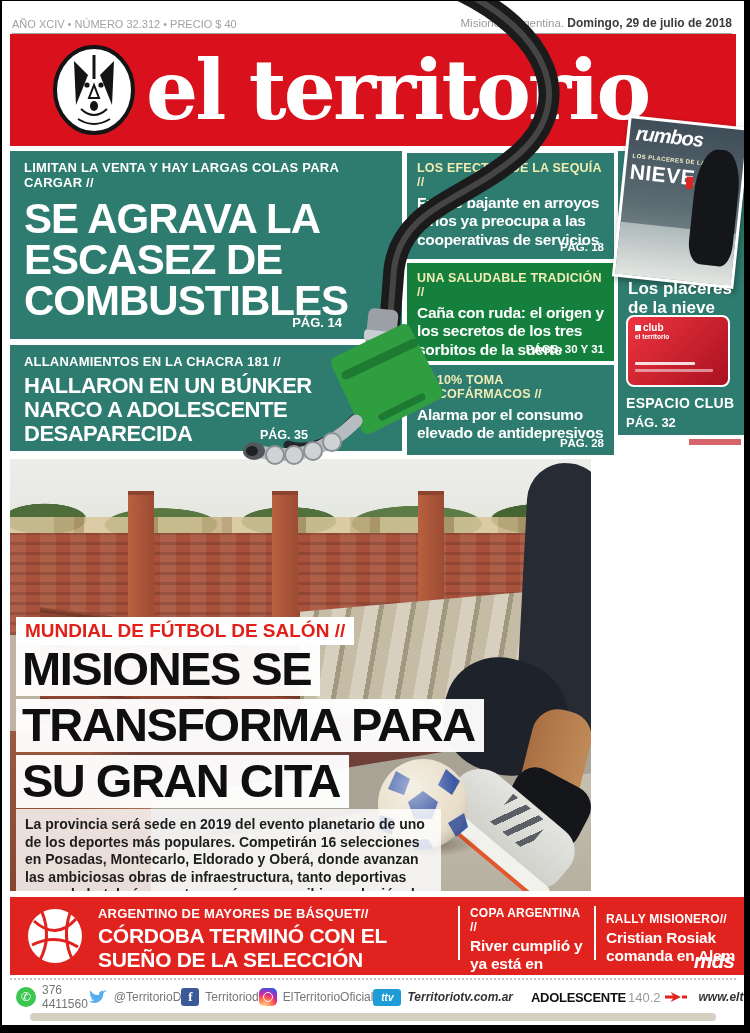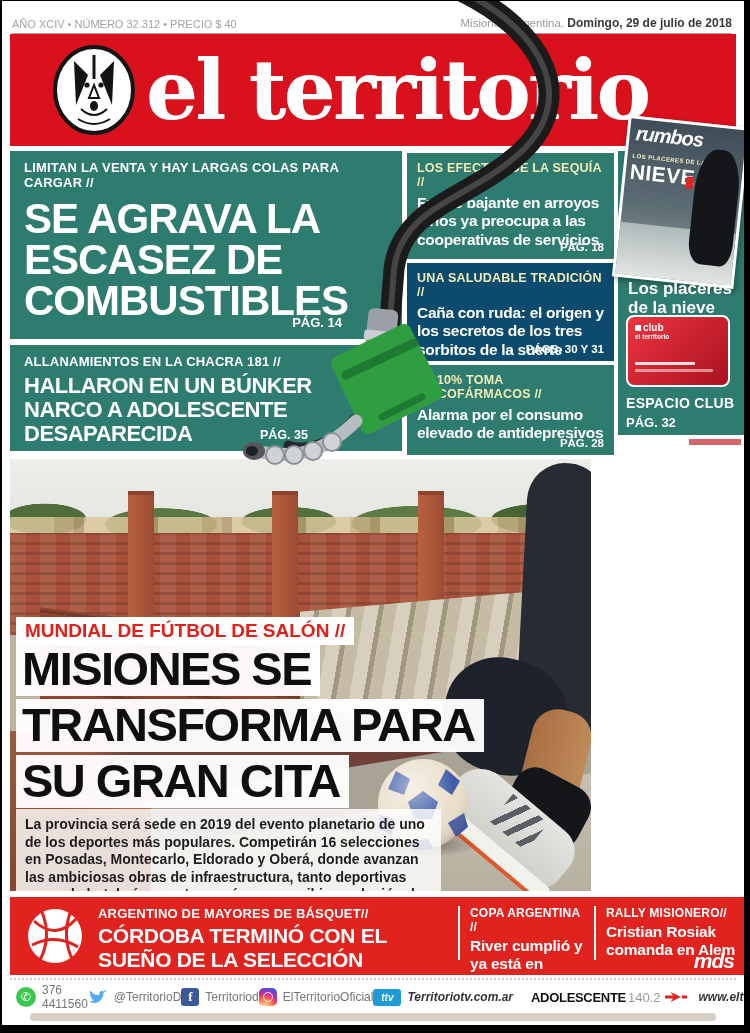--- a/index.html
+++ b/index.html
@@ -9,21 +9,21 @@
   .topbar{position:absolute;left:10px;right:12px;top:5px;height:24px;border-bottom:2px solid #a3a3a3;font-size:11px;color:#a2a2a2;display:flex;justify-content:space-between;align-items:flex-end;padding-bottom:3px;}
   .topbar .date-part{color:#9a9a9a;font-size:11.5px;}
   .topbar .date-part b{color:#3a3a3a;font-size:12px;}
   
   .masthead{position:absolute;left:8px;top:33px;width:726px;height:112px;background:#d8111d;}
   .masthead-logo{position:absolute;left:42px;top:11px;}
   .masthead-title{position:absolute;left:136px;top:0;height:112px;display:flex;align-items:center;color:#fff;font-family:"DejaVu Serif",serif;font-weight:bold;font-size:82px;letter-spacing:-3px;line-height:1;}
   
   .box{position:absolute;box-sizing:border-box;color:#fff;}
   .teal{background:#2e7b6f;}
-  .redbox{background:#0c4a6e;}
+  .redbox{background:#15803d;}
   .kicker{font-weight:bold;letter-spacing:.2px;}
   .pageref{position:absolute;font-weight:bold;}
   .box-fuel{left:8px;top:150px;width:392px;height:188px;padding:9px 14px;}
   .box-fuel .kicker{font-size:13px;}
   .box-fuel .hl{font-size:42px;font-weight:800;letter-spacing:-1px;line-height:.98;margin-top:8px;}
   .box-fuel .pageref{right:60px;bottom:9px;font-size:13px;}
   .box-bunker{left:8px;top:344px;width:392px;height:106px;padding:9px 14px;}
   .box-bunker .kicker{font-size:13px;}
   .box-bunker .hl{font-size:22px;font-weight:800;letter-spacing:-.5px;line-height:1.08;margin-top:5px;}
   .box-bunker .pageref{left:250px;bottom:9px;font-size:12.5px;}
@@ -91,21 +91,21 @@
   .ph-body{left:6px;top:350px;width:425px;z-index:3;background:rgba(255,255,255,.82);padding:7px 9px;font-size:14px;font-weight:bold;line-height:1.25;color:#1d1d1d;box-sizing:border-box;}
   
   .strip{position:absolute;left:8px;top:896px;width:734px;height:78px;background:#e0231e;color:#fff;}
   .strip .bball{position:absolute;left:16px;top:10px;}
   .strip .s1{position:absolute;left:88px;top:9px;width:352px;}
   .strip .s1 .kicker{font-size:13px;}
   .strip .s1 .hl{font-size:21px;font-weight:800;letter-spacing:-.3px;line-height:1.12;margin-top:3px;}
   .strip .vdiv{position:absolute;top:9px;width:2px;height:54px;background:#fff;}
   .d1{left:448px;} .d2{left:584px;}
   .strip .s2{position:absolute;left:460px;top:9px;width:118px;}
-  .strip .s3{position:absolute;left:596px;top:9px;width:132px;}
+  .strip .s3{position:absolute;left:596px;top:15px;width:132px;}
   .strip .s2 .kicker,.strip .s3 .kicker{font-size:12px;}
   .strip .s2 .hl,.strip .s3 .hl{font-size:15.5px;font-weight:800;letter-spacing:-.2px;line-height:1.15;margin-top:3px;}
   .strip .mds{position:absolute;right:10px;bottom:2px;font-size:21px;font-weight:800;font-style:italic;letter-spacing:-1px;}
   
   .dotline{position:absolute;left:8px;right:8px;top:977px;border-top:2px dotted #c6c6c6;}
   .footer{position:absolute;left:14px;right:12px;top:983px;height:26px;display:flex;align-items:center;font-size:12px;color:#767676;}
   .footer .lbl{margin:0 0 0 6px;}
   .icn{display:inline-flex;align-items:center;justify-content:center;flex:none;}
   .wa{width:20px;height:20px;border-radius:50%;background:#3bc650;color:#fff;font-size:12px;font-family:"DejaVu Sans",sans-serif;}
   .fb{width:18px;height:18px;border-radius:3px;background:#3b5998;color:#fff;font-weight:bold;font-size:13px;font-family:"Liberation Serif",serif;}

